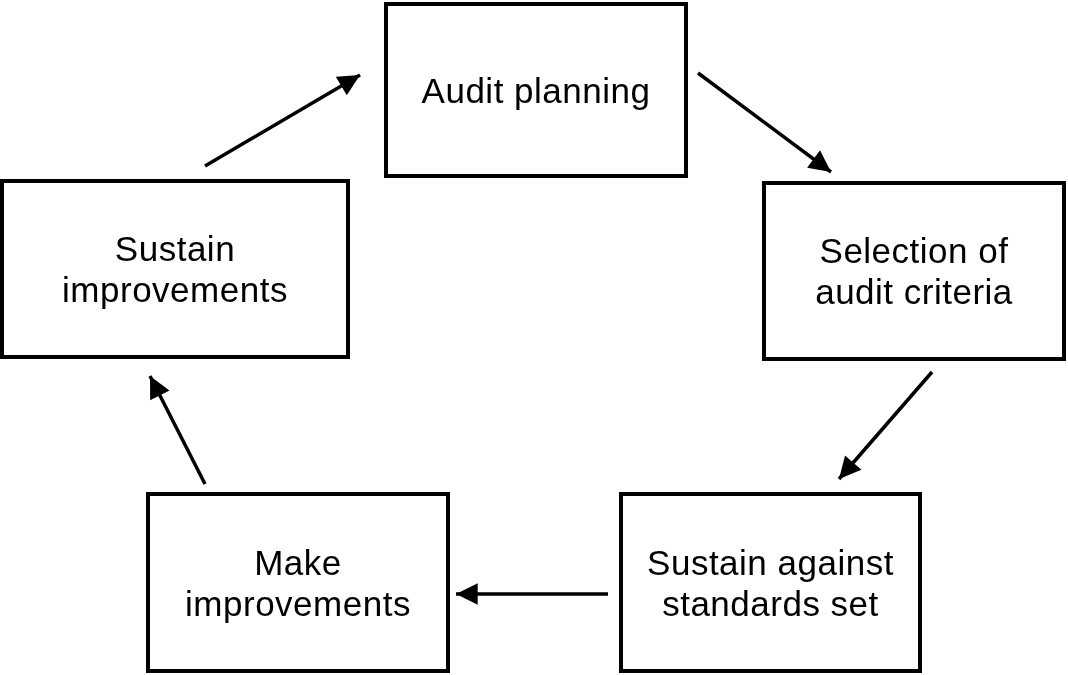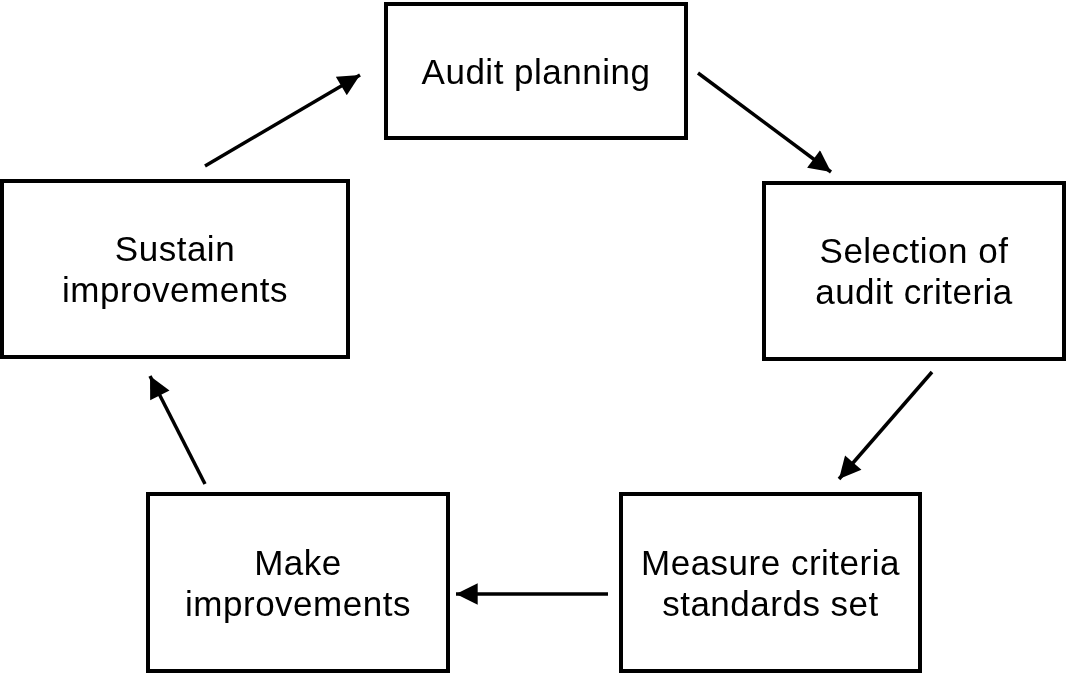--- a/index.html
+++ b/index.html
@@ -32,21 +32,21 @@
   }
   .edges {
     position: absolute;
     left: 0;
     top: 0;
     width: 1068px;
     height: 675px;
     pointer-events: none;
   }
   
-  #node-audit-planning   { left: 384px; top: 2px;   width: 304px; height: 138px; }
+  #node-audit-planning   { left: 384px; top: 2px;   width: 304px; height: 176px; }
   #node-selection        { left: 762px; top: 181px; width: 304px; height: 180px; justify-content: center; }
   #node-measure          { left: 619px; top: 492px; width: 303px; height: 181px; }
   #node-make             { left: 146px; top: 492px; width: 304px; height: 181px; }
   #node-sustain          { left: 0px;   top: 179px; width: 350px; height: 180px; }
 </style>
 </head>
 <body>
 
 <div class="canvas">
 
@@ -66,21 +66,21 @@
   <div class="node" id="node-audit-planning">
     <div class="label">Audit planning</div>
   </div>
 
   <div class="node" id="node-selection">
     <div class="label">Selection of
 audit criteria</div>
   </div>
 
   <div class="node" id="node-measure">
-    <div class="label">Measure criteria
+    <div class="label">Sustain against
 standards set</div>
   </div>
 
   <div class="node" id="node-make">
     <div class="label">Make
 improvements</div>
   </div>
 
   <div class="node" id="node-sustain">
     <div class="label">Sustain

